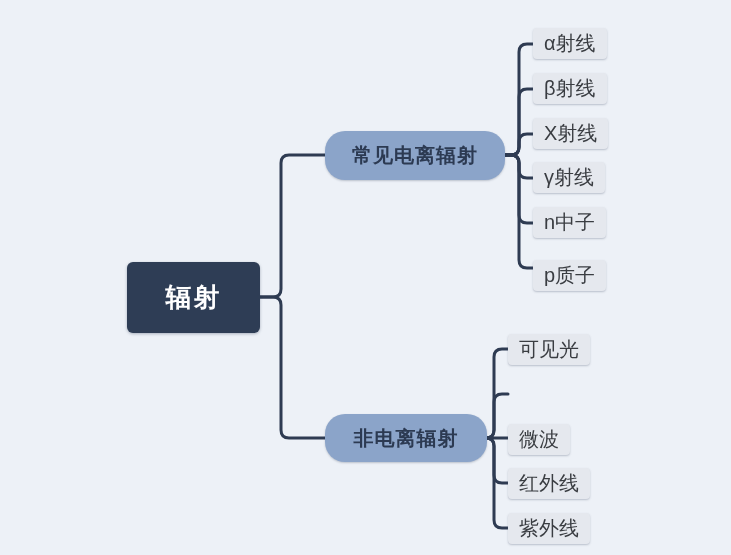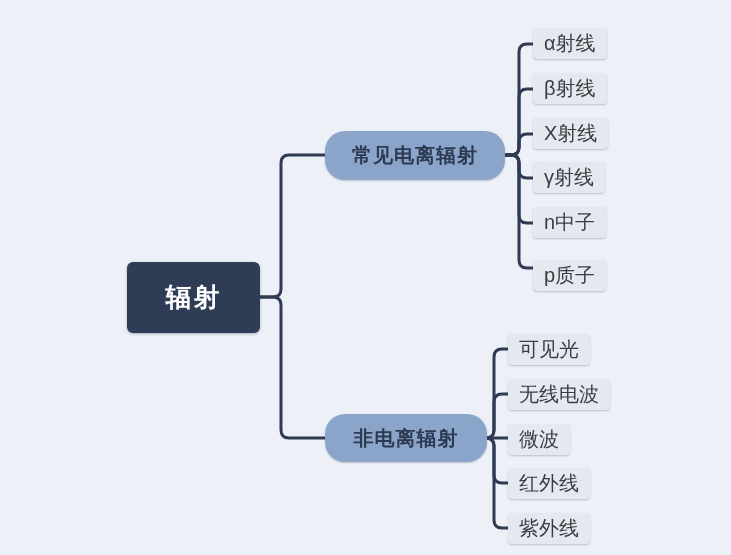--- a/index.html
+++ b/index.html
@@ -78,18 +78,17 @@
   <div class="node branch" style="left:325px;top:414px;width:162px;height:48px;">非电离辐射</div>
 
   <div class="node leaf" style="left:533px;top:28px;">α射线</div>
   <div class="node leaf" style="left:533px;top:73px;">β射线</div>
   <div class="node leaf" style="left:533px;top:118px;">X射线</div>
   <div class="node leaf" style="left:533px;top:207px;">n中子</div>
   <div class="node leaf" style="left:533px;top:162px;">γ射线</div>
   <div class="node leaf" style="left:533px;top:252px;margin-top:8px;">p质子</div>
 
   <div class="node leaf" style="left:508px;top:334px;">可见光</div>
-  <div class="node leaf" style="left:508px;top:379px;">无线电波</div>
   <div class="node leaf" style="left:508px;top:424px;">微波</div>
   <div class="node leaf" style="left:508px;top:468px;">红外线</div>
   <div class="node leaf" style="left:508px;top:513px;">紫外线</div>
 
 </div>
 
 </body></html>

